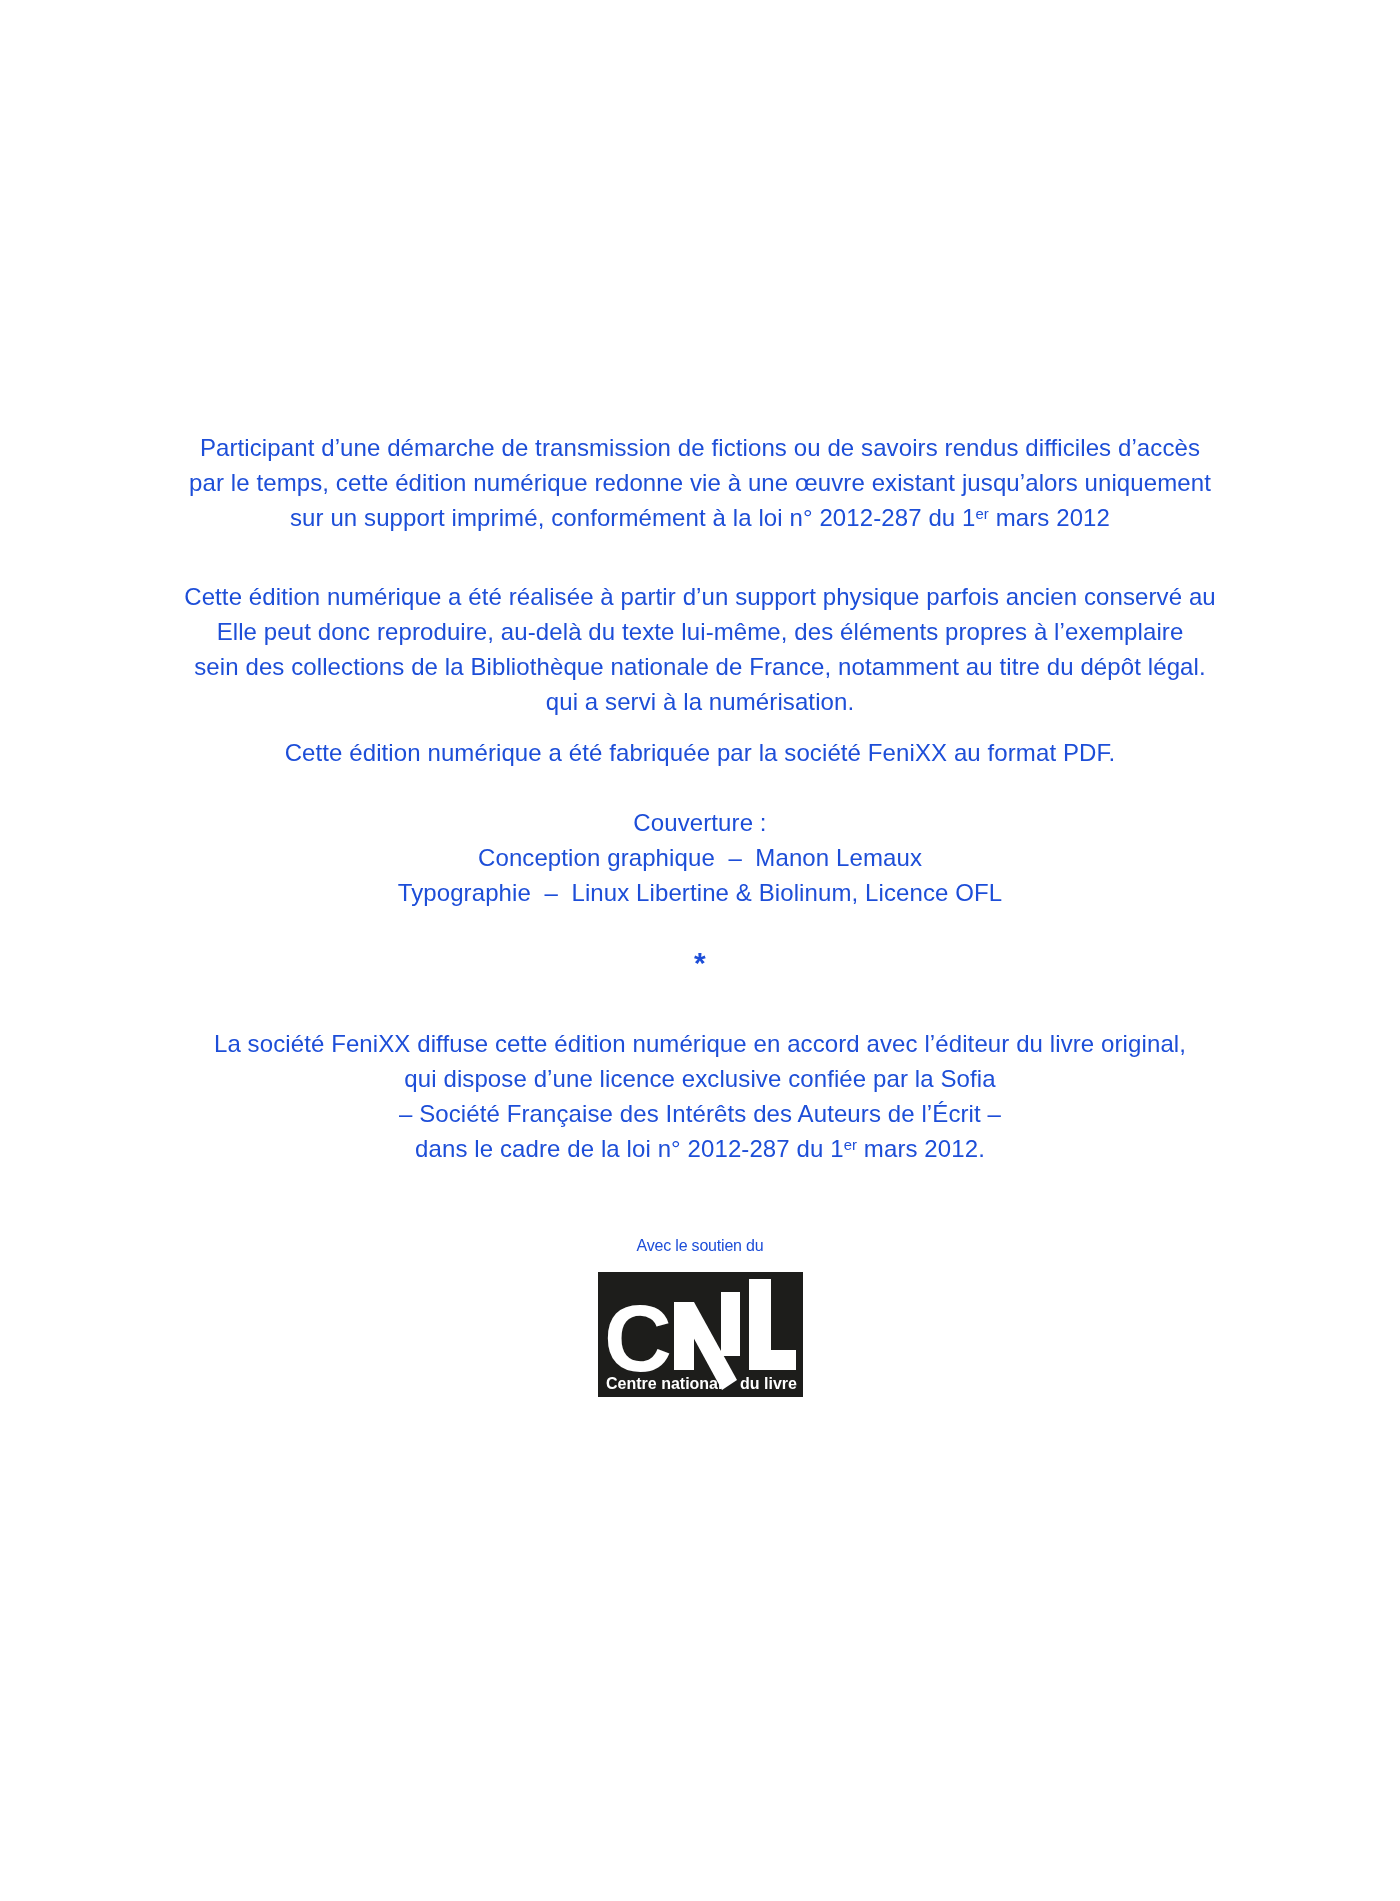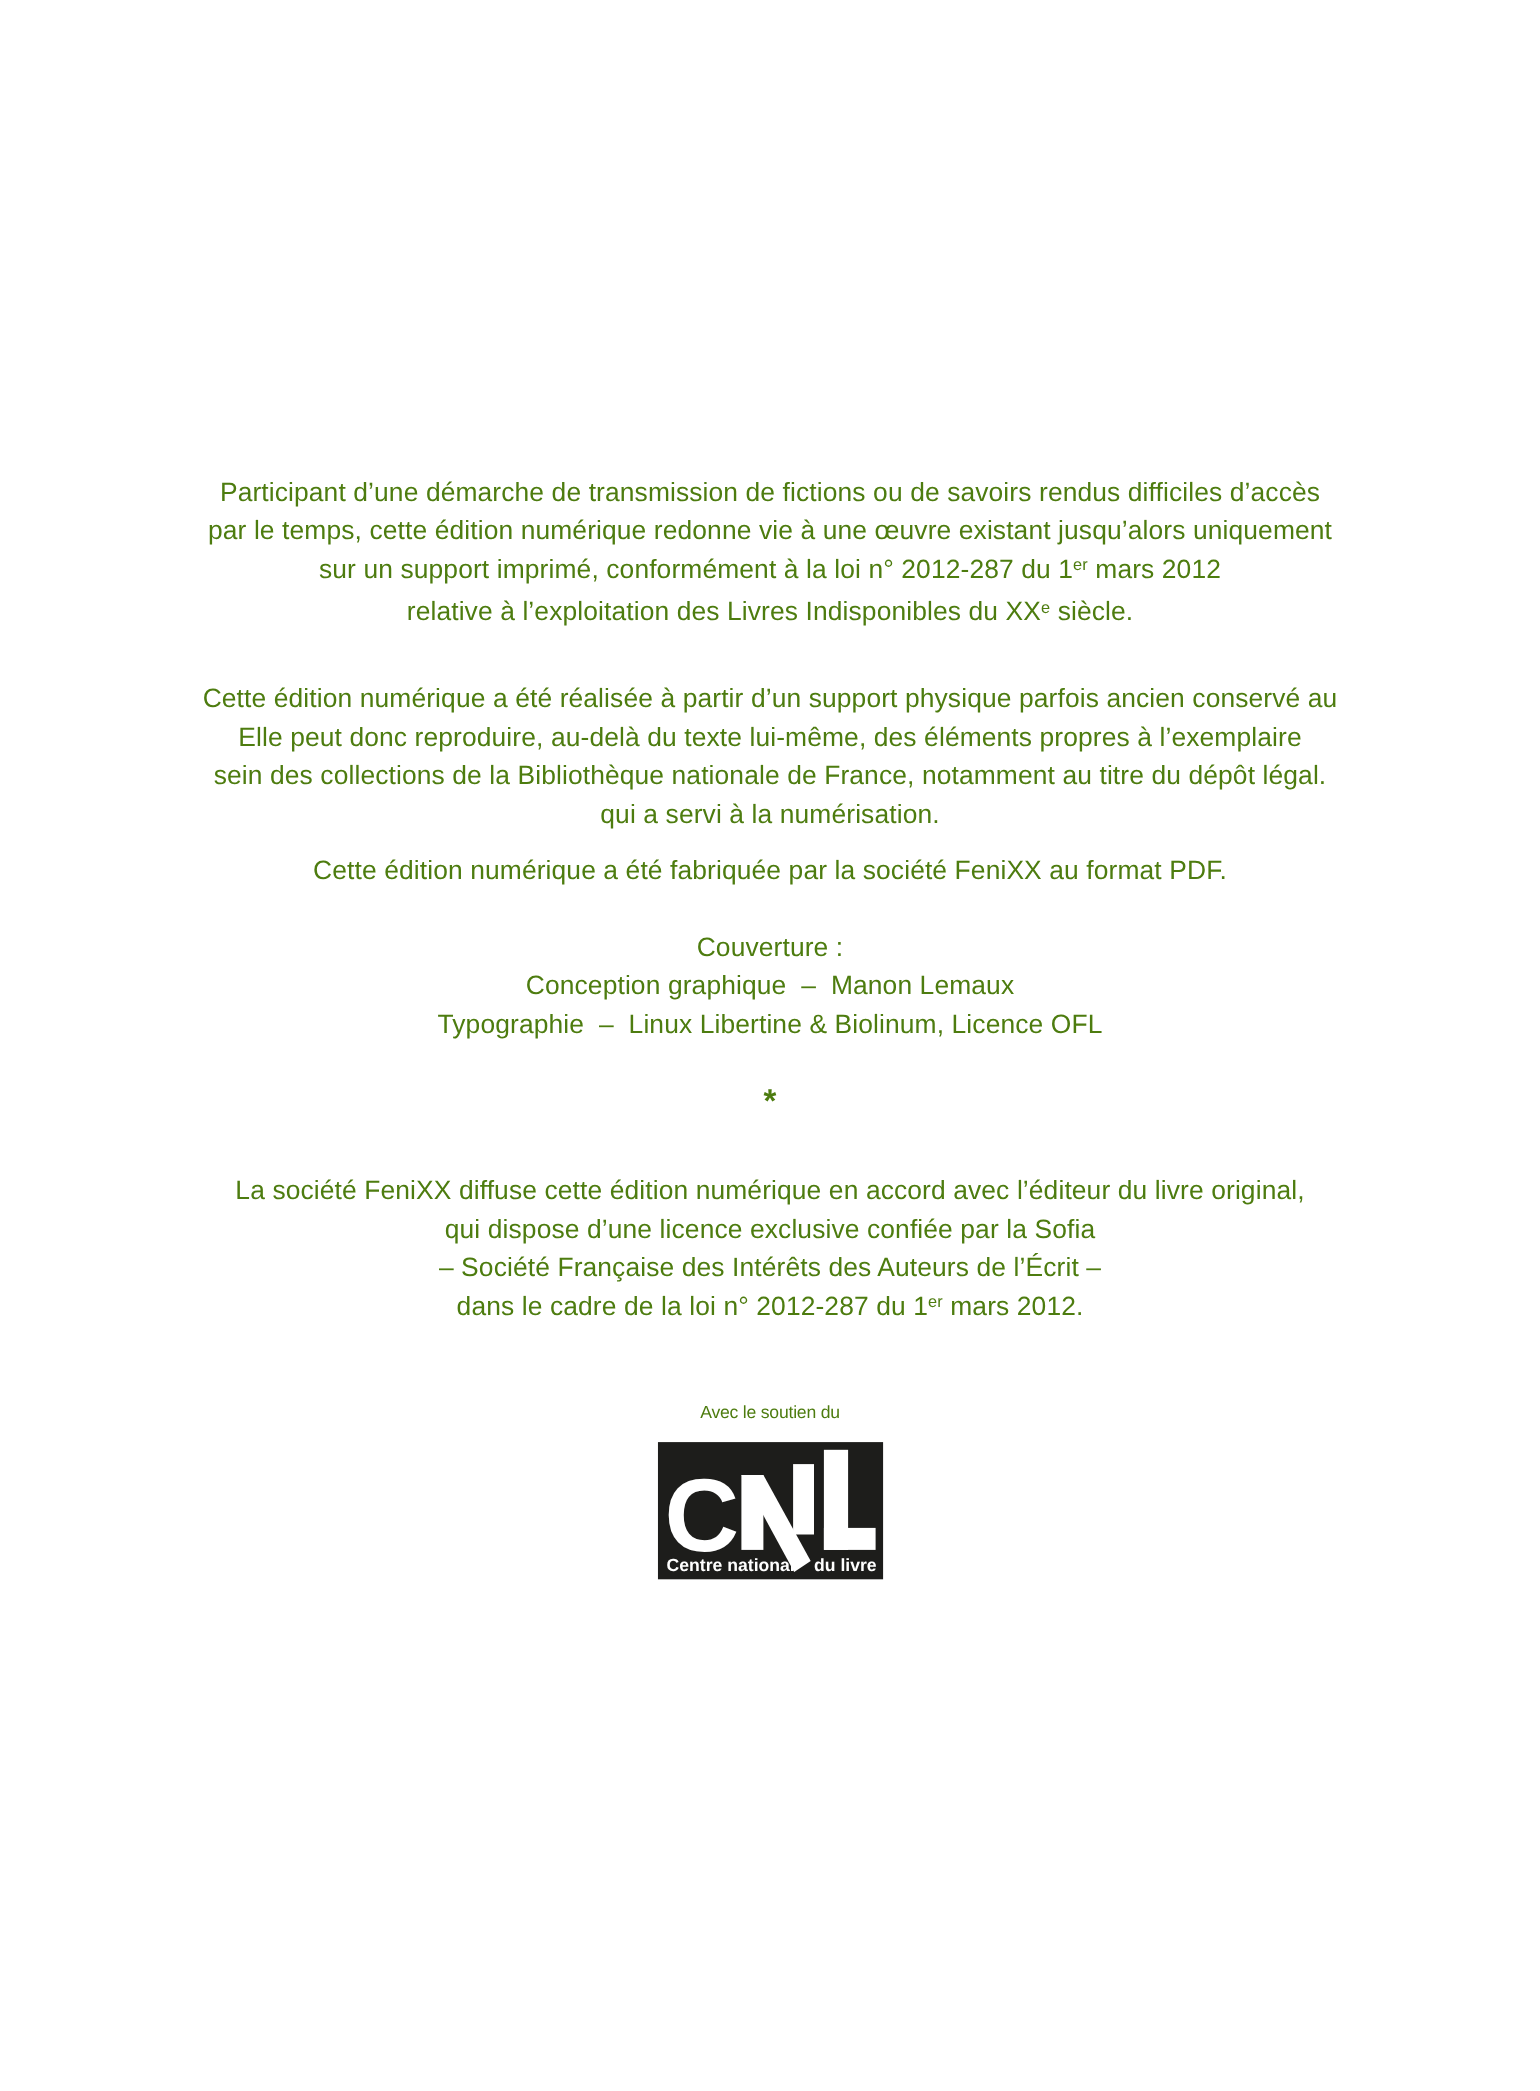--- a/index.html
+++ b/index.html
@@ -7,21 +7,21 @@
     padding: 0;
     background: #ffffff;
   }
   .page {
     position: relative;
     width: 1400px;
     height: 1851px;
     background: #ffffff;
     overflow: hidden;
     font-family: "Liberation Sans", sans-serif;
-    color: #4d7c0f;
+    color: #1d4ed8;
   }
   .colophon {
     position: absolute;
     top: 0;
     left: 0;
     right: 0;
     text-align: center;
     padding-top: 430px;
   }
   .para { margin: 0; }
@@ -62,21 +62,20 @@
 </head>
 <body>
 
 <div class="page">
   <div class="colophon">
 
     <p class="para para-intro">
       <span class="line">Participant d’une démarche de transmission de fictions ou de savoirs rendus difficiles d’accès</span>
       <span class="line">par le temps, cette édition numérique redonne vie à une œuvre existant jusqu’alors uniquement</span>
       <span class="line"><span>sur un support imprimé, conformément à la loi n° 2012-287 du 1</span><sup>er</sup><span> mars 2012</span></span>
-      <span class="line"><span>relative à l’exploitation des Livres Indisponibles du XX</span><sup>e</sup><span> siècle.</span></span>
     </p>
 
     <p class="para para-source">
       <span class="line">Cette édition numérique a été réalisée à partir d’un support physique parfois ancien conservé au</span>
       <span class="line">Elle peut donc reproduire, au-delà du texte lui-même, des éléments propres à l’exemplaire</span>
       <span class="line">sein des collections de la Bibliothèque nationale de France, notamment au titre du dépôt légal.</span>
       <span class="line">qui a servi à la numérisation.</span>
     </p>
 
     <p class="para para-fab">

